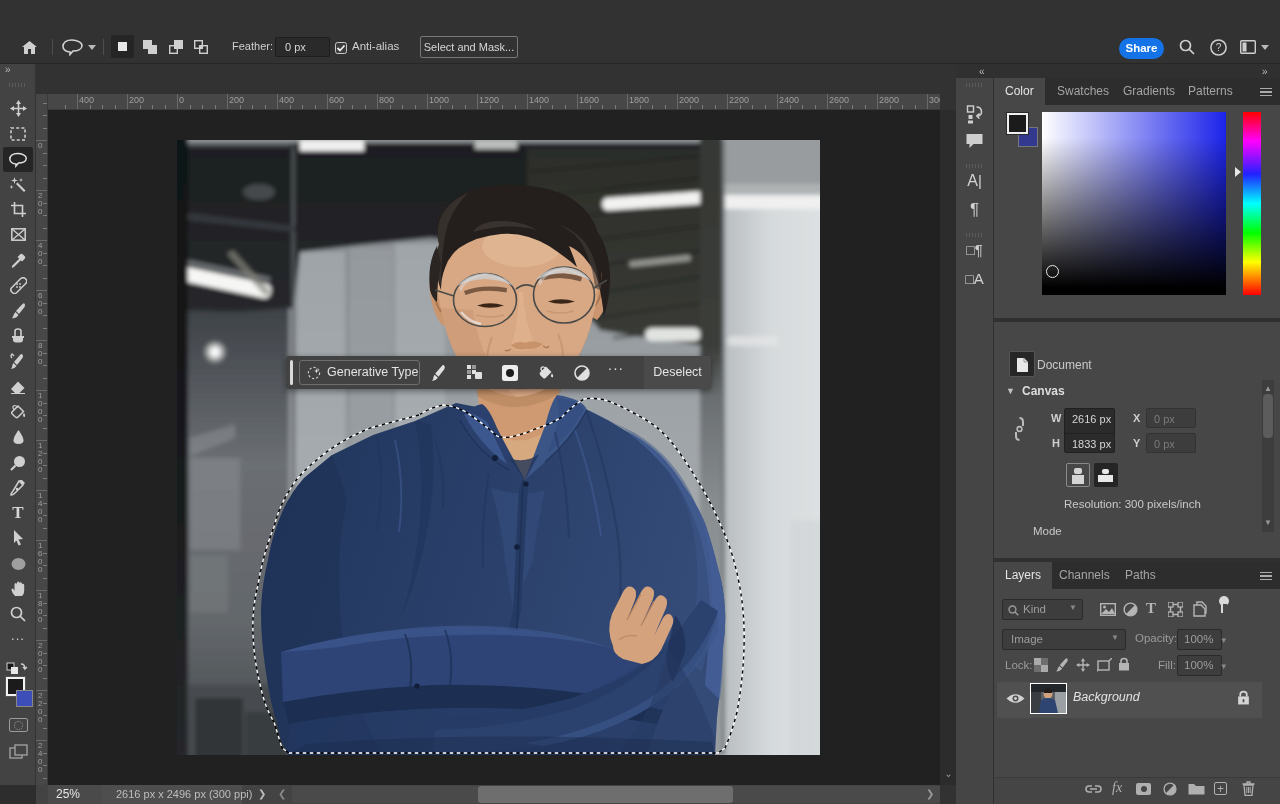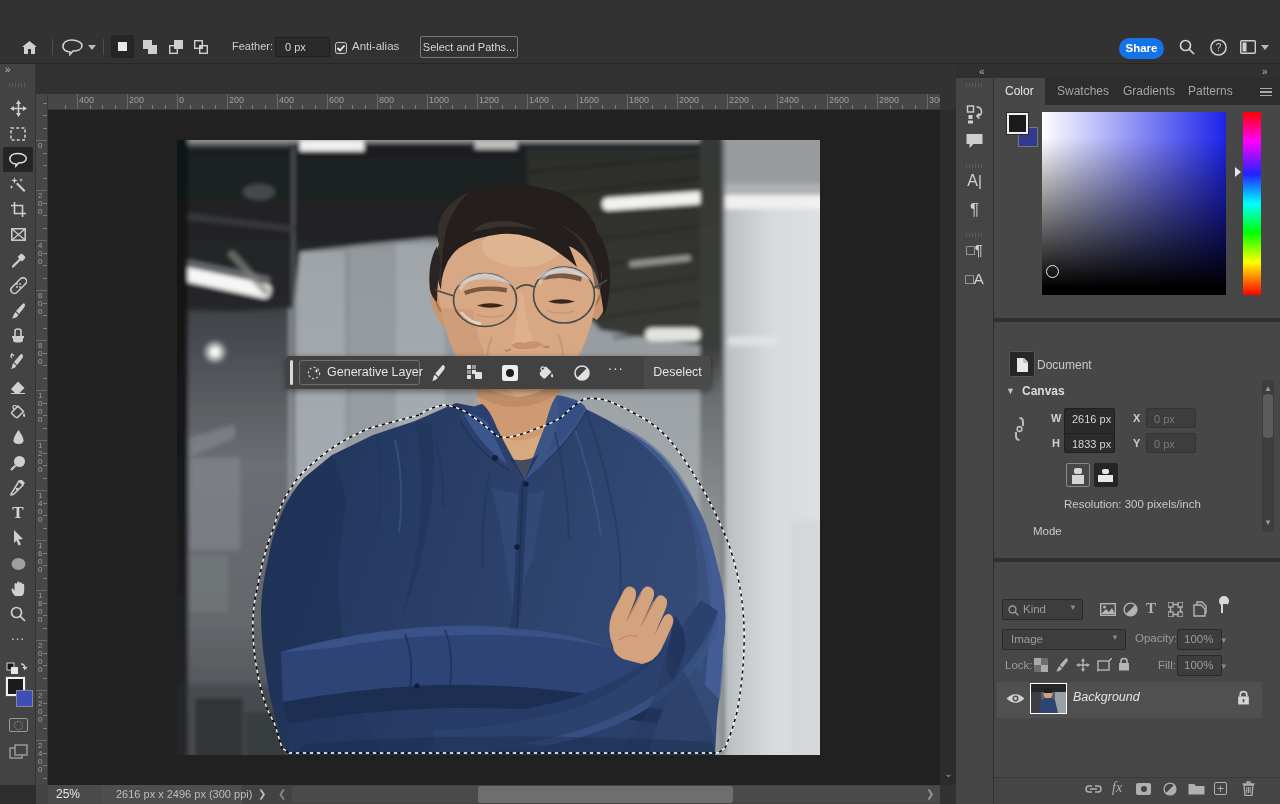--- a/index.html
+++ b/index.html
@@ -87,21 +87,21 @@
           <rect x="5.7" y="5.7" width="2.6" height="2.6" fill="#cfcfcf"></rect>
         </svg>
       </div>
   <div class="abs" style="left:232px;top:10px;color:#cfcfcf;font-size:11px">Feather:</div>
   <div class="abs" style="left:275px;top:7px;width:55px;height:20px;background:#2a2a2a;border:1px solid #1e1e1e;border-radius:1px;color:#d6d6d6;padding:3px 0 0 9px;font-size:11px">0 px</div>
   <svg class="abs" style="left:335px;top:12px" width="12" height="12" viewBox="0 0 12 12">
         <rect x="0.5" y="0.5" width="11" height="11" rx="2" fill="#3c3c3c" stroke="#c9c9c9" stroke-width="1"></rect>
         <path d="M2.5,6 L5,8.5 L9.5,3.5" fill="none" stroke="#f0f0f0" stroke-width="1.8"></path>
       </svg>
   <div class="abs" style="left:352px;top:10px;color:#cfcfcf">Anti-alias</div>
-  <div class="abs" style="left:420px;top:6px;width:98px;height:22px;border:1px solid #787878;border-radius:2px;color:#d6d6d6;text-align:center;line-height:20px;font-size:11px;white-space:nowrap">Select and Paths...</div>
+  <div class="abs" style="left:420px;top:6px;width:98px;height:22px;border:1px solid #787878;border-radius:2px;color:#d6d6d6;text-align:center;line-height:20px;font-size:11px;white-space:nowrap">Select and Mask...</div>
   <div class="abs" style="left:1119px;top:8px;width:45px;height:21px;background:#1473e6;border-radius:11px;color:#fff;font-size:11.5px;font-weight:bold;text-align:center;line-height:21px">Share</div>
   <svg class="abs" style="left:1179px;top:9px" width="16" height="16" viewBox="0 0 16 16">
         <circle cx="6.5" cy="6.5" r="5" fill="none" stroke="#cfcfcf" stroke-width="1.7"></circle>
         <line x1="10.3" y1="10.3" x2="15" y2="15" stroke="#cfcfcf" stroke-width="1.7"></line>
       </svg>
   <svg class="abs" style="left:1210px;top:9px" width="17" height="17" viewBox="0 0 17 17">
         <circle cx="8.5" cy="8.5" r="7.6" fill="none" stroke="#cfcfcf" stroke-width="1.5"></circle>
         <text x="8.5" y="12" font-size="10" fill="#cfcfcf" text-anchor="middle" font-family="Liberation Sans">?</text>
       </svg>
   <svg class="abs" style="left:1240px;top:10px" width="16" height="14" viewBox="0 0 16 14">
@@ -681,21 +681,21 @@
 </g>
 </svg></div>
 
 <div class="abs" id="gftaskbar">
   <div class="abs" style="left:4px;top:4px;width:3px;height:25px;background:#d9d9d9;border-radius:1.5px"></div>
   <div class="abs" style="left:13px;top:3.5px;width:121px;height:25px;border:1px solid #6e6e6e;border-radius:3px;">
     <svg class="abs" style="left:7px;top:5px" width="14" height="14" viewBox="0 0 14 14">
           <circle cx="7" cy="7" r="5.6" fill="none" stroke="#cfcfcf" stroke-width="1.2" stroke-dasharray="2.2 2"></circle>
           <path d="M9.5,2.5 L10.1,4.4 L12,5 L10.1,5.6 L9.5,7.5 L8.9,5.6 L7,5 L8.9,4.4 Z" fill="#e8e8e8"></path>
         </svg>
-    <span class="abs" style="left:27px;top:4.5px;white-space:nowrap">Generative Layer</span>
+    <span class="abs" style="left:27px;top:4.5px;white-space:nowrap">Generative Type</span>
   </div>
   <svg class="abs" style="left:145px;top:8px" width="17" height="17" viewBox="0 0 16 16" fill="#e0e0e0">
         <path d="M12,1 Q14,3 12.5,5 L7,12 L4,9 L10,2 Q11,0.8 12,1 Z"></path>
         <path d="M3.5,10 L6.5,13 Q5,15.5 1,16 Q2.5,13.5 2.5,11.5 Z"></path>
       </svg>
   <svg class="abs" style="left:181px;top:9px" width="15" height="15" viewBox="0 0 15 15" fill="#e0e0e0">
         <rect x="0" y="0" width="4" height="4"></rect>
         <rect x="5" y="0" width="4" height="4" opacity="0.55"></rect>
         <rect x="0" y="5" width="4" height="4" opacity="0.55"></rect>
         <rect x="5" y="5" width="4" height="4"></rect>
@@ -801,20 +801,26 @@
         </div>
   <div class="abs" style="left:70px;top:176px;white-space:nowrap">Resolution: 300 pixels/inch</div>
   <div class="abs" style="left:39px;top:203px">Mode</div>
   <div class="abs" style="left:268px;top:58px;width:12px;height:152px;background:#3d3d3d"></div>
   <div class="abs" style="left:270px;top:62px;color:#999;font-size:8px">▲</div>
   <div class="abs" style="left:269px;top:72px;width:10px;height:44px;background:#5c5c5c;border-radius:4px"></div>
   <div class="abs" style="left:270px;top:196px;color:#999;font-size:8px">▼</div>
  </div>
 
  <div class="panel" style="top:498px;height:242px;font-size:11.5px;color:#c9c9c9">
+  <div class="ptabs">
+   <div class="ptab on" style="left:0">Layers</div>
+   <div class="ptab" style="left:54px">Channels</div>
+   <div class="ptab" style="left:120px">Paths</div>
+   <div class="hamb"></div>
+  </div>
   <div class="abs" style="left:8px;top:37px;width:81px;height:21px;background:#3d3d3d;border:1px solid #2a2a2a;border-radius:2px;color:#9c9c9c">
     <svg style="position:absolute;left:5px;top:5px" width="11" height="11" viewBox="0 0 16 16">
             <circle cx="6.5" cy="6.5" r="5" fill="none" stroke="#9c9c9c" stroke-width="2"></circle>
             <line x1="10.3" y1="10.3" x2="15" y2="15" stroke="#9c9c9c" stroke-width="2"></line>
           </svg>
     <span style="position:absolute;left:20px;top:3px">Kind</span>
     <span style="position:absolute;right:5px;top:3px;font-size:8px;color:#8a8a8a">▼</span>
   </div>
   <svg class="abs" style="left:106px;top:41px" width="16" height="13" viewBox="0 0 16 13">
           <rect x="0.7" y="0.7" width="14.6" height="11.6" fill="none" stroke="#b5b5b5" stroke-width="1.4"></rect>

